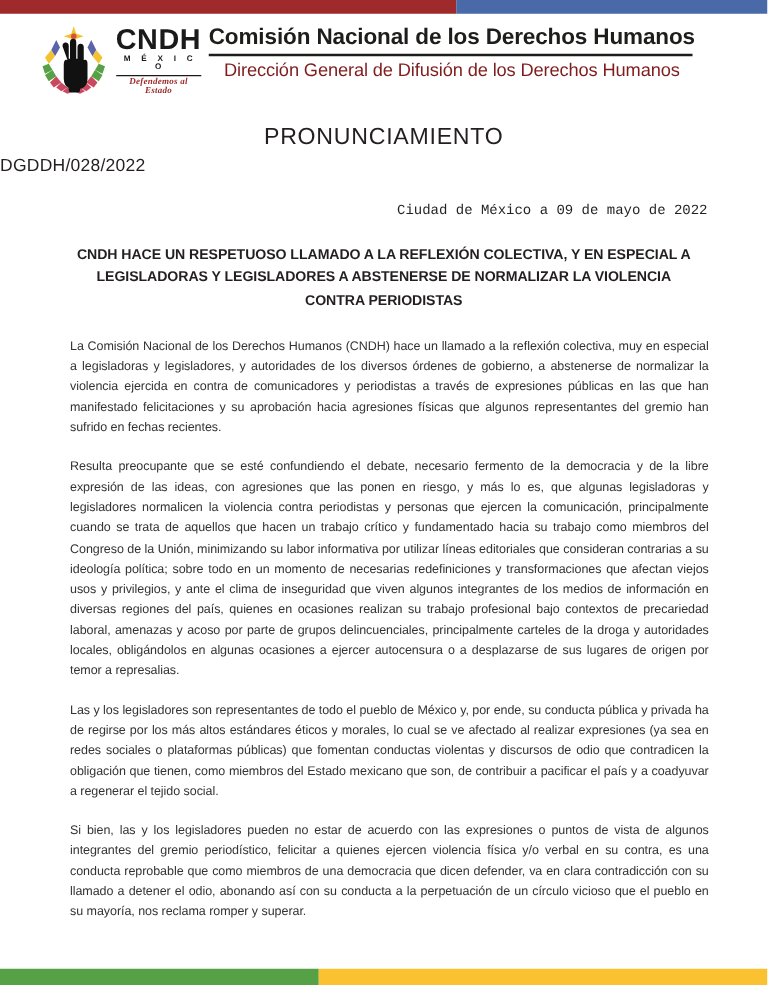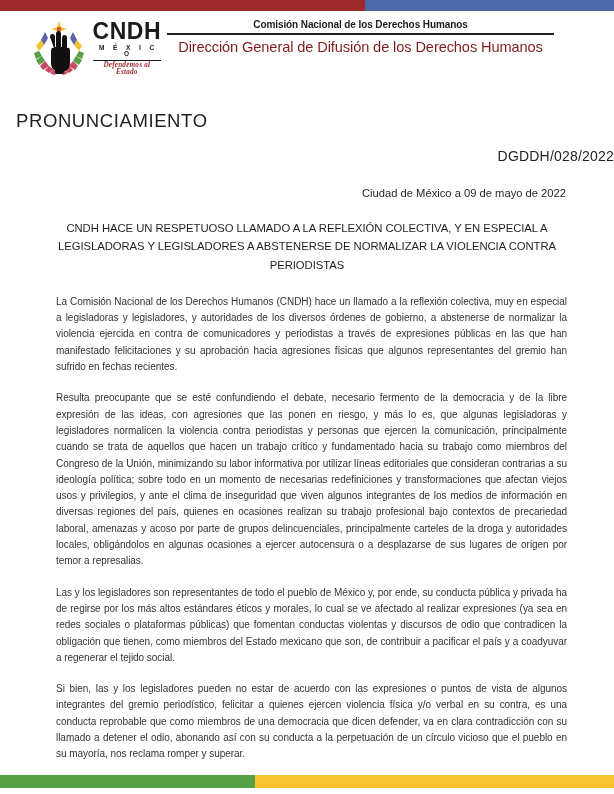--- a/index.html
+++ b/index.html
@@ -116,21 +116,21 @@
     letter-spacing: 0.2px;
   }
 
   .header-text {
     padding-top: 3px;
     padding-left: 6px;
   }
   .org-name {
     font-family: "Liberation Sans", sans-serif;
     font-weight: bold;
-    font-size: 10px;
+    font-size: 18px;
     color: #1d1d1b;
     letter-spacing: -0.1px;
     white-space: nowrap;
   }
   .org-rule {
     width: 387px;
     height: 1.6px;
     background: #1d1d1b;
     margin: 3px 0 4px 0;
   }
@@ -145,51 +145,50 @@
 
   
   .doc {
     position: absolute;
     top: 94px;
     left: 0;
     width: 614px;
   }
 
   .doc-title {
+    text-align: center;
+    font-family: "Liberation Sans", sans-serif;
+    font-size: 18.5px;
+    color: #231f20;
+    letter-spacing: 0.6px;
+    margin: 4px;
+  }
+  .doc-folio {
     text-align: left;
-    font-family: "Liberation Sans", sans-serif;
-    font-size: 18.5px;
-    color: #231f20;
-    letter-spacing: 0.6px;
-    margin: 16px;
-  }
-  .doc-folio {
-    text-align: right;
     font-family: "Liberation Sans", sans-serif;
     font-size: 14px;
     color: #231f20;
     margin: 4px 0 0 0;
     letter-spacing: 0.2px;
-    padding-left: 19px;
   }
 
   .doc-place-date {
     text-align: right;
-    font-family: Liberation Sans, sans-serif;
+    font-family: Liberation Mono, monospace;
     font-size: 11.2px;
     color: #231f20;
     margin: 23px 48px 0 0;
   }
 
   .doc-headline {
     margin: 20px auto 0 auto;
     width: 500px;
     text-align: center;
     font-family: "Liberation Sans", sans-serif;
-    font-weight: normal;
+    font-weight: bold;
     font-size: 11.3px;
     line-height: 1.62;
     color: #231f20;
     letter-spacing: -0.05px;
   }
 
   .doc-paragraphs {
     margin: 20px 0 0 0;
     padding: 0 47px 0 56px;
   }

